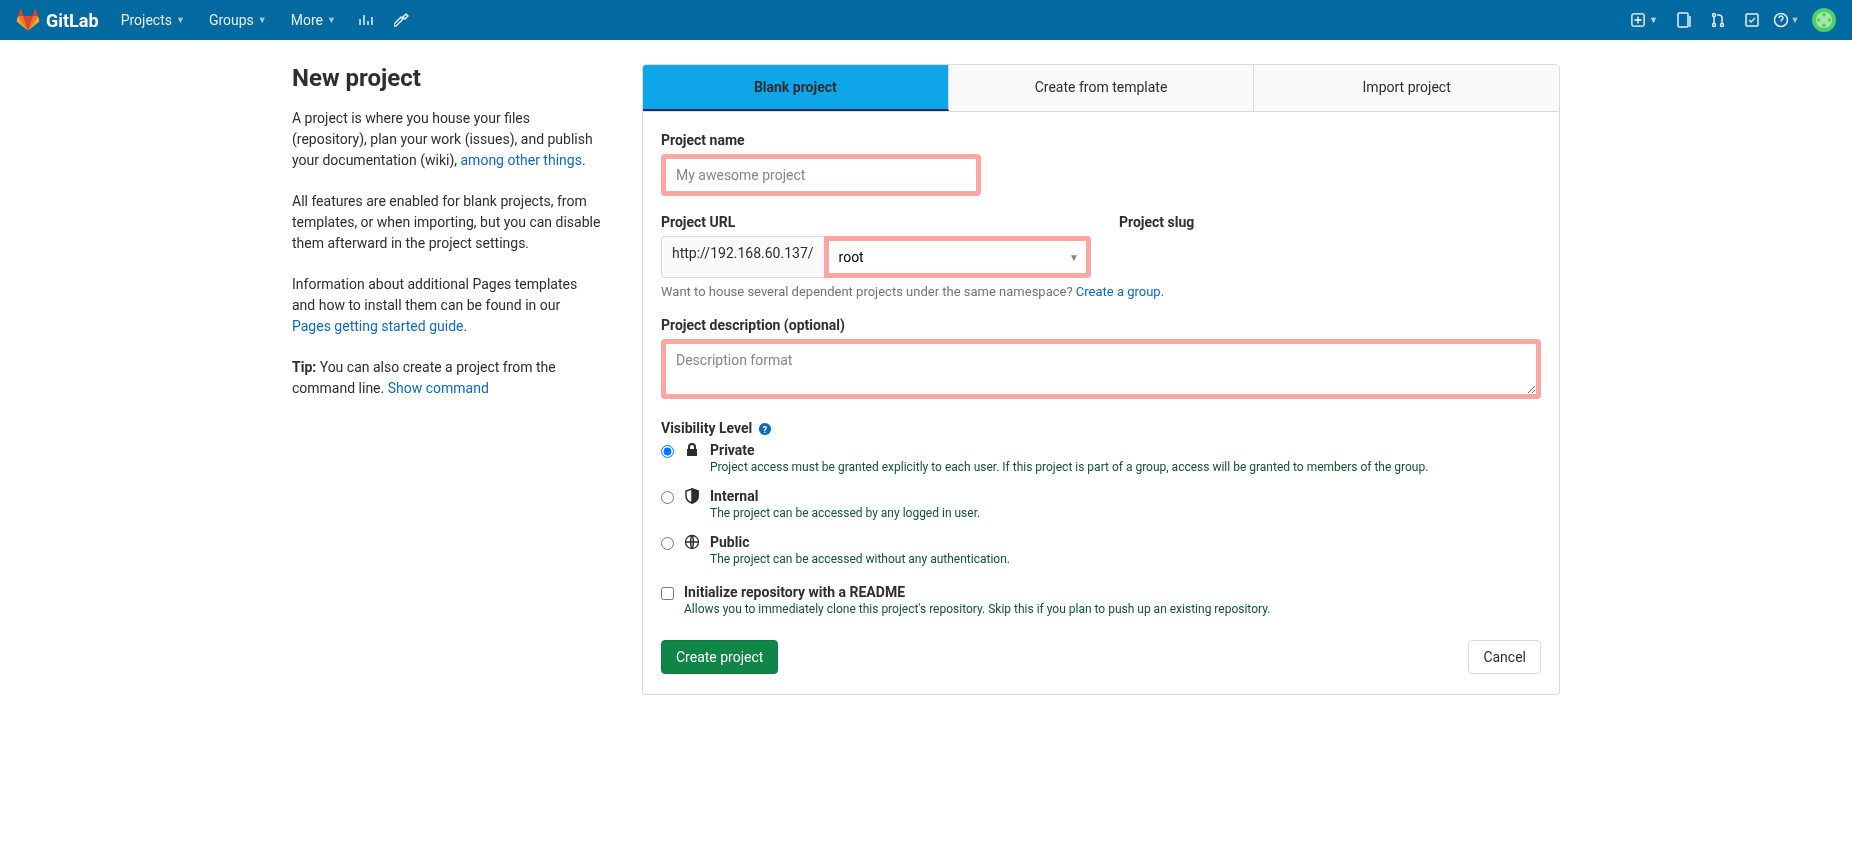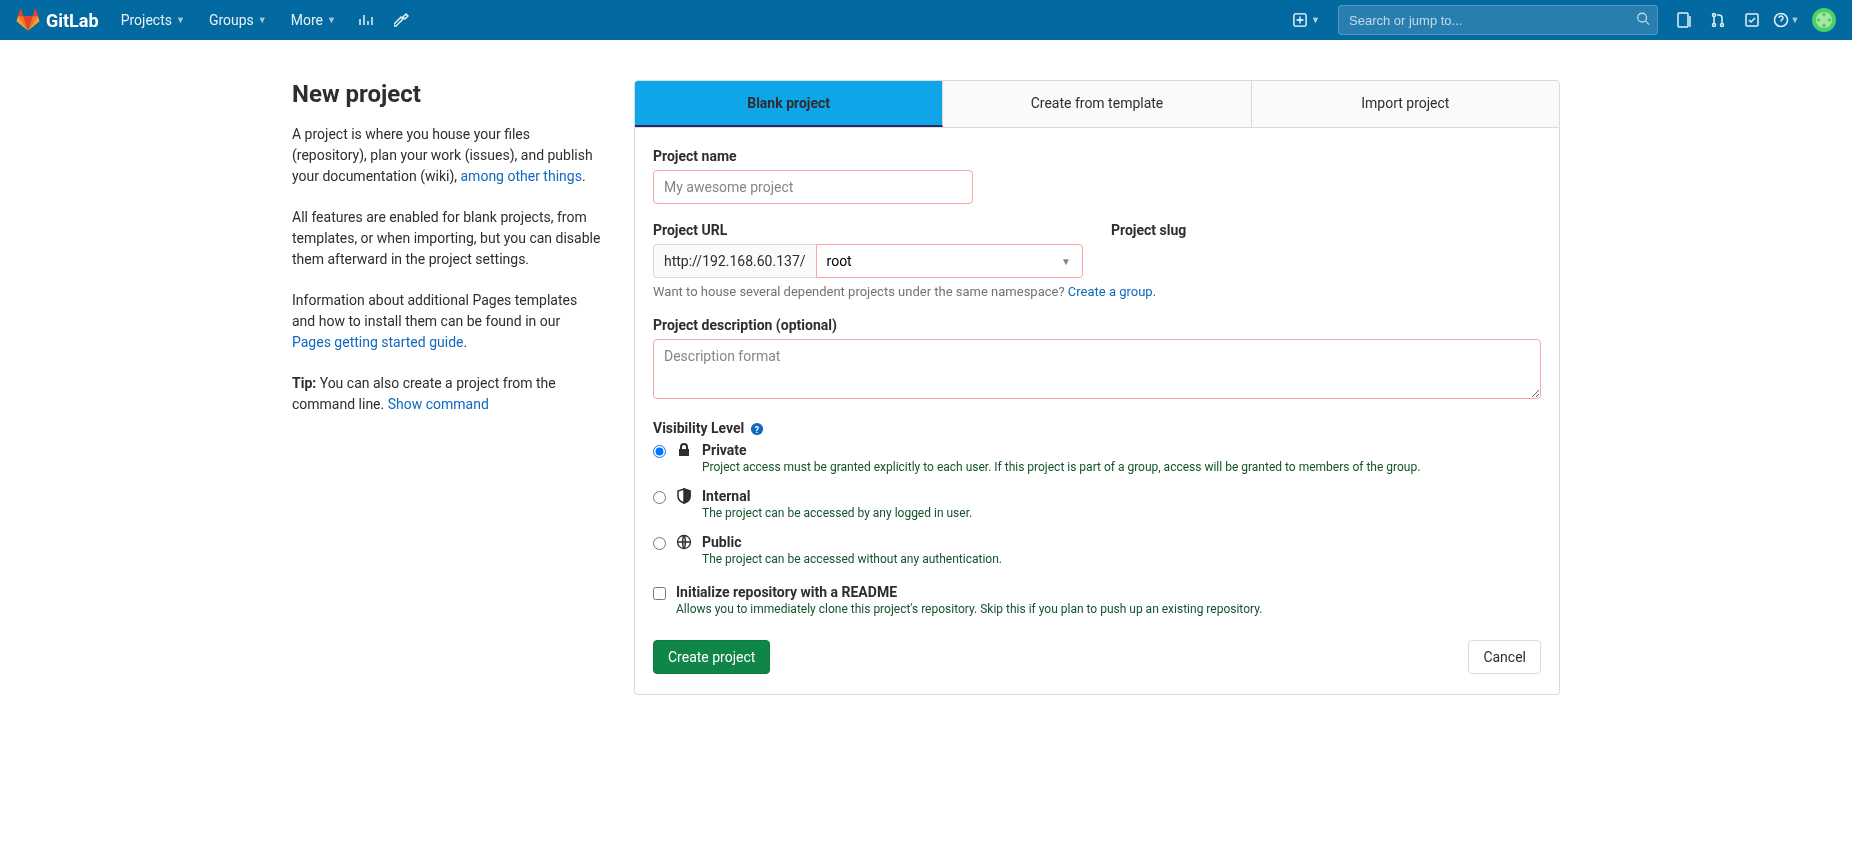--- a/index.html
+++ b/index.html
@@ -18,37 +18,37 @@
 .nav-icon-btn svg { width: 16px; height: 16px; }
 .navbar-right { margin-left: auto; display: flex; align-items: center; gap: 2px; }
 .plus-group { display: flex; align-items: center; padding: 0 8px; cursor: pointer; }
 .search-box { position: relative; margin: 0 8px; }
 .search-input { width: 320px; height: 30px; background: rgba(255,255,255,0.15); border: 1px solid rgba(255,255,255,0.2); border-radius: 4px; padding: 0 30px 0 10px; color: #fff; font-size: 13px; }
 .search-input::placeholder { color: rgba(255,255,255,0.7); }
 .search-icon { position: absolute; right: 8px; top: 50%; transform: translateY(-50%); color: rgba(255,255,255,0.7); }
 .avatar { width: 24px; height: 24px; border-radius: 50%; background: #4fd067; margin-left: 8px; display: flex; align-items: center; justify-content: center; }
 
 
-.page { display: flex; max-width: 1300px; margin: 16px auto; padding: 24px 16px; gap: 32px; }
+.page { display: flex; max-width: 1300px; margin: 0 auto; padding: 24px 16px; gap: 40px; }
 .sidebar-info { width: 310px; flex-shrink: 0; }
 .sidebar-info h1 { font-size: 24px; font-weight: 700; margin-bottom: 16px; color: #2e2e2e; }
 .sidebar-info p { margin-bottom: 20px; line-height: 1.5; color: #2e2e2e; }
 .main { flex: 1; }
 
 
 .tabs { display: flex; border: 1px solid #dbdbdb; border-radius: 4px 4px 0 0; overflow: hidden; }
 .tab { flex: 1; text-align: center; padding: 14px 8px; background: #fafafa; border-right: 1px solid #dbdbdb; cursor: pointer; color: #2e2e2e; }
 .tab:last-child { border-right: none; }
 .tab.active { background: #0ea5e9; font-weight: 700; border-bottom: 2px solid #292961; }
 
 
 .form-panel { border: 1px solid #dbdbdb; border-top: none; border-radius: 0 0 4px 4px; padding: 20px 18px; }
 .form-group { margin-bottom: 18px; }
 .form-label { display: block; font-weight: 700; margin-bottom: 6px; font-size: 14px; }
-.form-input, .form-textarea, .form-select { width: 100%; border: 1px solid #fca5a5; border-radius: 4px; padding: 8px 10px; font-size: 14px; font-family: inherit; }
+.form-input, .form-textarea, .form-select { width: 100%; border: 5px solid #fca5a5; border-radius: 4px; padding: 8px 10px; font-size: 14px; font-family: inherit; }
 .form-input::placeholder, .form-textarea::placeholder { color: #868686; }
 .form-textarea { resize: vertical; min-height: 60px; }
 .url-row { display: flex; gap: 28px; }
 .url-col-left { flex: 0 0 430px; }
 .url-col-right { flex: 1; }
 .input-group { display: flex; }
 .input-group-prepend { background: #fafafa; border: 1px solid #dbdbdb; border-right: none; border-radius: 4px 0 0 4px; padding: 8px 10px; font-size: 14px; color: #2e2e2e; flex-shrink: 0; }
 .input-group .form-select { border-radius: 0 4px 4px 0; flex: 1; position: relative; }
 .select-wrap { position: relative; flex: 1; }
 .select-caret { position: absolute; right: 12px; top: 50%; transform: translateY(-50%); pointer-events: none; color: #868686; font-size: 10px; }
@@ -107,29 +107,20 @@
     </div>
   </div>
   <div class="navbar-right">
     <div class="plus-group">
       <svg width="14" height="14" viewBox="0 0 16 16" fill="currentColor">
           <rect x="1" y="1" width="14" height="14" rx="2" fill="none" stroke="currentColor" stroke-width="1.5"></rect>
           <path d="M8 4v8M4 8h8" stroke="currentColor" stroke-width="1.5"></path>
         </svg>
       <span class="caret" style="margin-left:4px">▼</span>
     </div>
-    <div class="search-box">
-      <input class="search-input" type="text" placeholder="Search or jump to..." style="">
-      <span class="search-icon">
-        <svg width="14" height="14" viewBox="0 0 16 16" fill="none" stroke="currentColor" stroke-width="1.5">
-            <circle cx="7" cy="7" r="5"></circle>
-            <path d="M11 11l4 4"></path>
-          </svg>
-      </span>
-    </div>
     <div class="nav-icon-btn">
       <svg viewBox="0 0 16 16" fill="none" stroke="currentColor" stroke-width="1.5">
           <rect x="2" y="1" width="10" height="14" rx="1"></rect>
           <path d="M14 4v11"></path>
         </svg>
     </div>
     <div class="nav-icon-btn">
       <svg viewBox="0 0 16 16" fill="none" stroke="currentColor" stroke-width="1.5">
           <circle cx="4" cy="3" r="1.5"></circle>
           <circle cx="4" cy="13" r="1.5"></circle>

